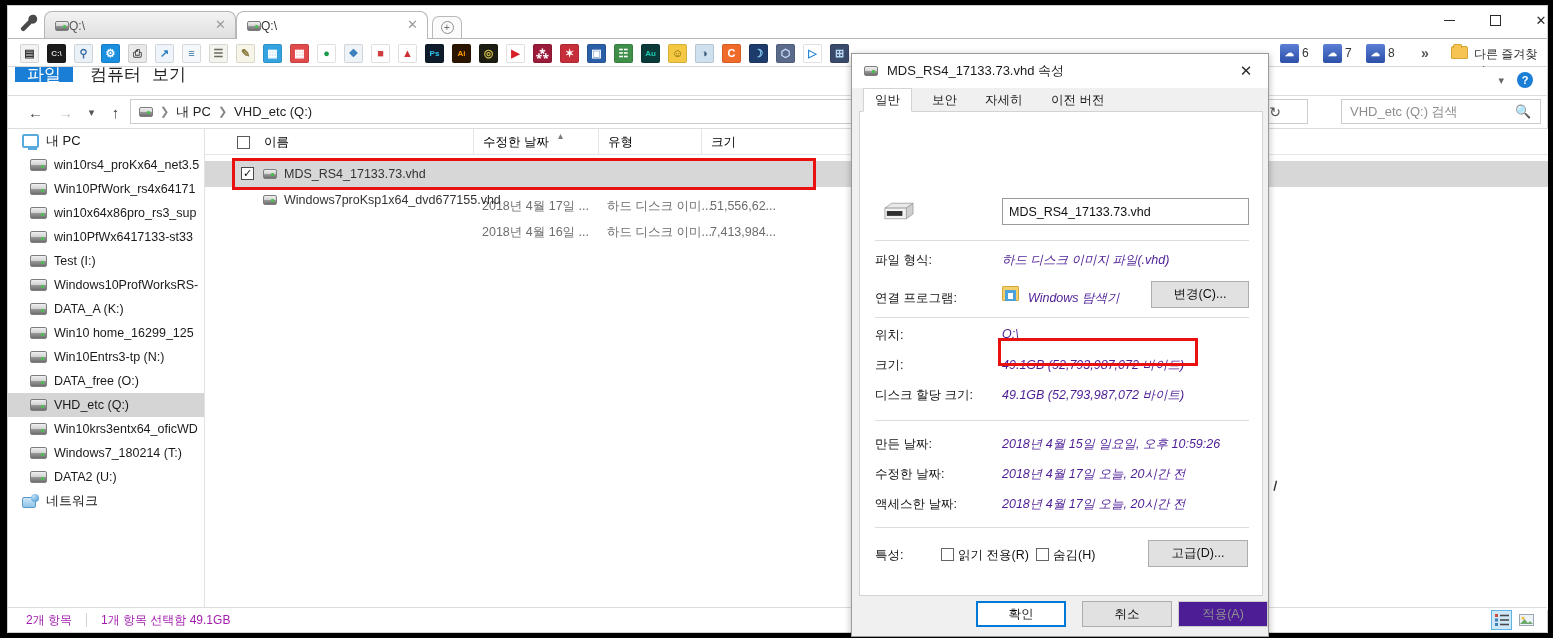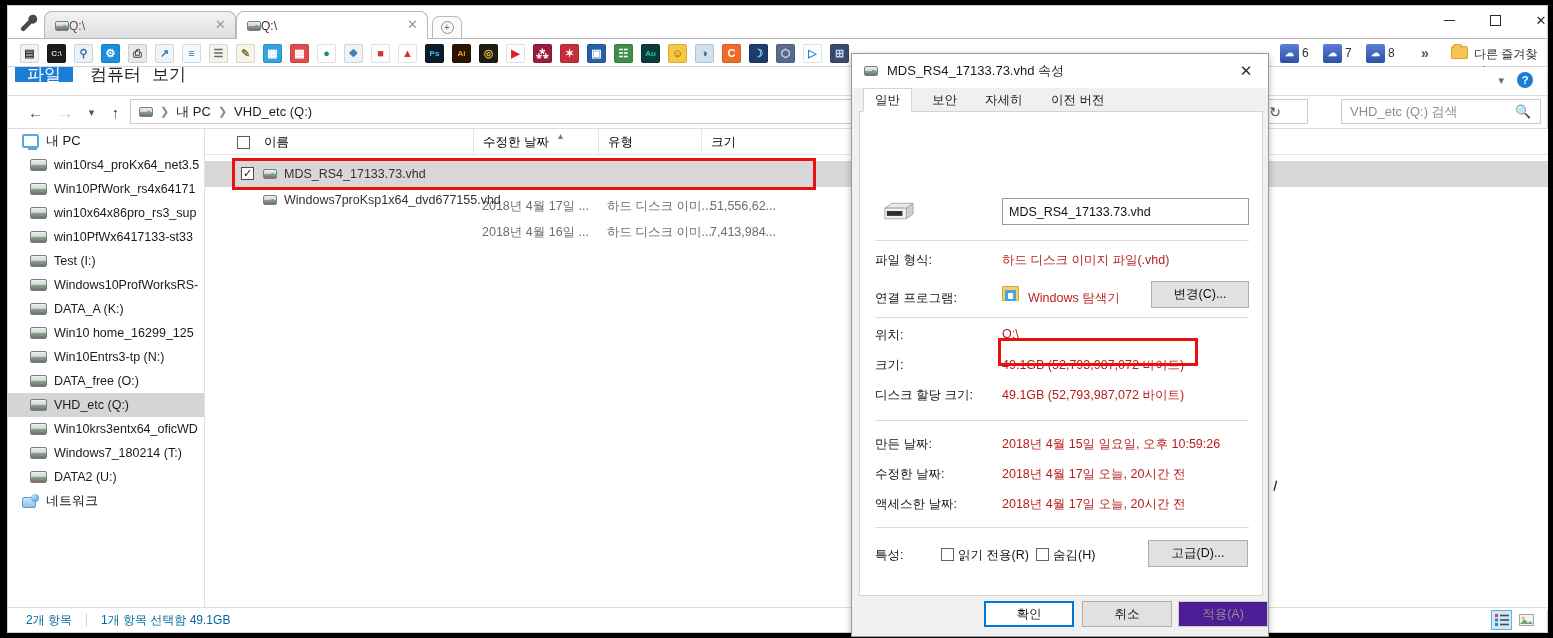--- a/index.html
+++ b/index.html
@@ -352,21 +352,21 @@
 
   
   .statusbar {
     position: absolute; left: 0; bottom: 0;
     width: 100%; height: 25px;
     background: #ffffff;
     border-top: 1px solid #dcdcdc;
     display: flex; align-items: center;
   }
   .status-txt {
-    font-size: 12px; color: #0369a1;
+    font-size: 12px; color: #a21caf;
     margin-left: 18px;
   }
   .status-sep {
     width: 1px; height: 14px; background: #d2d2d2; margin-left: 14px;
   }
   .viewbtns {
     position: absolute; right: 10px; top: 2px;
     display: flex; gap: 4px;
   }
   .viewbtn {
@@ -428,21 +428,21 @@
     width: 404px; height: 484px;
     background: #ffffff;
     border: 1px solid #d3d3d3; border-top: none;
   }
   .prop-label {
     position: absolute; left: 15px;
     font-size: 12.5px; color: #111;
   }
   .prop-val {
     position: absolute; left: 142px;
-    font-size: 12.5px; color: #b91c1c;
+    font-size: 12.5px; color: #4c1d95; font-style: italic;
   }
   .hr {
     position: absolute; left: 15px; width: 374px;
     height: 1px; background: #dcdcdc;
   }
   .namebox {
     position: absolute; left: 142px; top: 86px;
     width: 247px; height: 27px;
     border: 1px solid #9a9a9a; background: #fff;
     display: flex; align-items: center; padding-left: 6px;
@@ -814,21 +814,21 @@
 
           <div class="prop-label" style="top:435px;">특성:</div>
           <div class="chk" style="left:81px;top:436px;"></div>
           <div class="chk-lbl" style="left:98px;top:435px;">읽기 전용(R)</div>
           <div class="chk" style="left:176px;top:436px;"></div>
           <div class="chk-lbl" style="left:193px;top:435px;">숨김(H)</div>
           <div class="btn" style="left:288px;top:428px;width:100px;height:27px;">고급(D)...</div>
         </div>
       </div>
 
-      <div class="btn default" style="left:132px;top:547px;width:90px;height:26px;">확인</div>
+      <div class="btn default" style="left:124px;top:547px;width:90px;height:26px;">확인</div>
       <div class="btn" style="left:230px;top:547px;width:90px;height:26px;">취소</div>
       <div class="btn disabled" style="left:326px;top:547px;width:90px;height:26px;">적용(A)</div>
 
       <div class="redbox" style="left:146px;top:284px;width:200px;height:28px;"></div>
     </div>
 
   </div>
 </div>
 
 </body></html>

